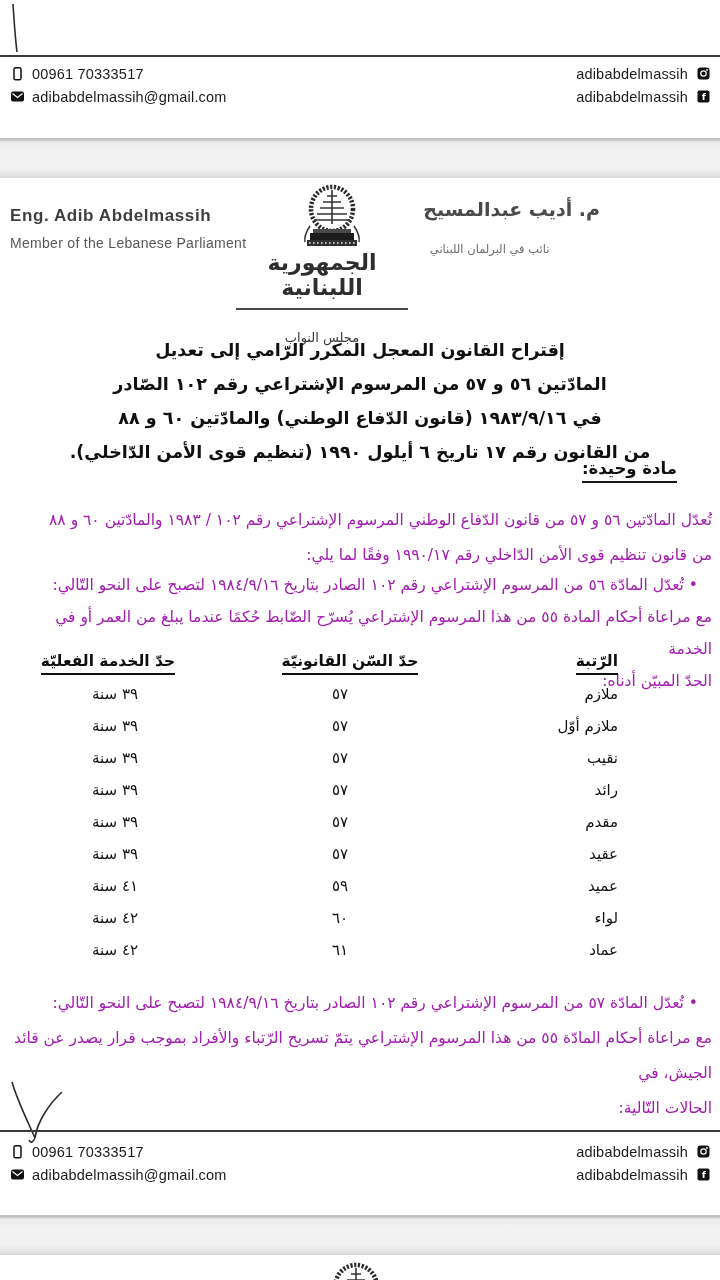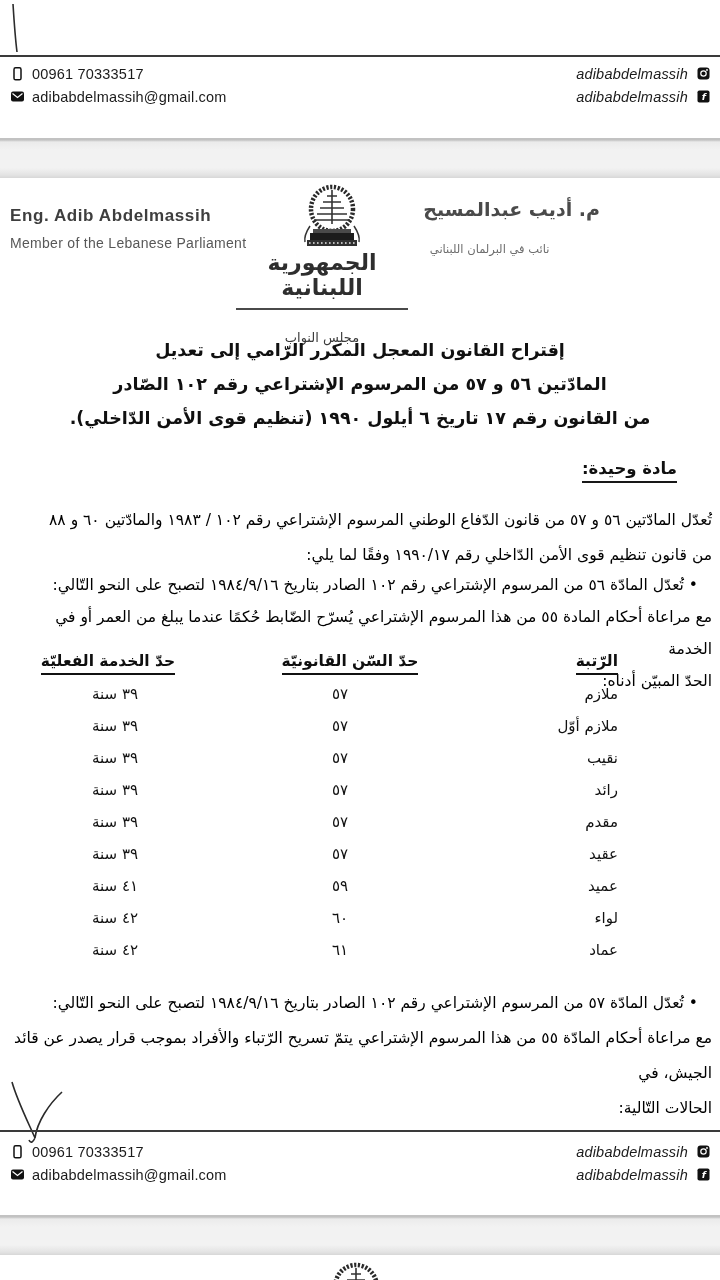--- a/index.html
+++ b/index.html
@@ -14,21 +14,21 @@
     background:linear-gradient(#c2c2c2 0,#c2c2c2 2px,#ebebeb 4px,#f2f2f2 12px,#f2f2f2 30px,#e3e3e3 37px,#d7d7d7 40px);}
   #gap-1{top:138px;}
   #gap-2{top:1215px;}
 
   
   .footer-rule{position:absolute;left:0;right:0;height:2px;background:#3a3a3a;}
   .contact-row{position:absolute;left:0;right:0;display:flex;justify-content:space-between;
     padding:0 10px;box-sizing:border-box;}
   .contact-line{display:flex;align-items:center;gap:8px;height:23px;
     font-size:14.5px;color:#1b1b1b;letter-spacing:.2px;}
-  .contact-right .contact-line{justify-content:center;font-style:italic;}
+  .contact-right .contact-line{justify-content:center;}
   .cicon{display:inline-flex;width:14px;height:14px;align-items:center;justify-content:center;flex:0 0 14px;}
 
   
   #page-main{position:absolute;top:178px;left:0;width:720px;height:1037px;background:#fff;}
 
   .lh-en{position:absolute;left:10px;top:28px;color:#3e3e3e;}
   .lh-en .nm{font-size:17px;font-weight:bold;letter-spacing:.6px;}
   .lh-en .tt{font-size:14px;color:#585858;margin-top:9px;letter-spacing:.3px;}
   .lh-ar{position:absolute;right:120px;top:20px;text-align:center;direction:rtl;color:#4a4a4a;}
   .lh-ar .nm{font-size:19px;font-weight:bold;margin-left:44px;}
@@ -38,21 +38,21 @@
   .republic{font-size:22px;font-weight:bold;color:#2e2e2e;}
   .republic-rule{height:2px;background:#4a4a4a;margin:8px 4px 0 4px;}
   .parliament{font-size:13px;color:#3a3a3a;margin-top:20px;}
 
   .doc-title{position:absolute;left:60px;top:155px;width:600px;direction:rtl;text-align:center;
     font-size:17.5px;font-weight:bold;line-height:34px;color:#101010;}
   .sec-heading{position:absolute;right:43px;top:281px;direction:rtl;font-size:16.5px;font-weight:bold;
     border-bottom:2px solid #181818;padding-bottom:3px;color:#101010;}
 
   .para{position:absolute;left:8px;right:8px;direction:rtl;text-align:right;
-    font-size:15.5px;line-height:35px;color:#000000;}
+    font-size:15.5px;line-height:35px;color:#a21caf;}
   #para-1{top:325px;}
   #para-2{top:391px;line-height:32px;}
   #para-3{top:808px;}
   .indent1{text-indent:14px;}
 
   
   .th{position:absolute;font-size:15.5px;font-weight:bold;direction:rtl;color:#0f0f0f;}
   .th > span{display:inline-block;border-bottom:2px solid #111;padding-bottom:3px;}
   #th-rank{top:474px;right:102px;}
   #th-age{top:474px;left:270px;width:160px;text-align:center;}
@@ -147,20 +147,21 @@
 
     <div class="republic-wrap">
       <div class="republic">الجمهورية اللبنانية</div>
       <div class="republic-rule"></div>
       <div class="parliament">مجلس النواب</div>
     </div>
 
     <div class="doc-title">
       <div>إقتراح القانون المعجل المكرر الرّامي إلى تعديل</div>
       <div>المادّتين ٥٦ و ٥٧ من المرسوم الإشتراعي رقم ١٠٢ الصّادر</div>
+      <div>في ١٩٨٣/٩/١٦ (قانون الدّفاع الوطني) والمادّتين ٦٠ و ٨٨</div>
       <div>من القانون رقم ١٧ تاريخ ٦ أيلول ١٩٩٠ (تنظيم قوى الأمن الدّاخلي).</div>
     </div>
 
     <div class="sec-heading">مادة وحيدة:</div>
 
     <div class="para" id="para-1">
       <div>تُعدّل المادّتين ٥٦ و ٥٧ من قانون الدّفاع الوطني المرسوم الإشتراعي رقم ١٠٢ / ١٩٨٣ والمادّتين ٦٠ و ٨٨</div>
       <div>من قانون تنظيم قوى الأمن الدّاخلي رقم ١٩٩٠/١٧ وفقًا لما يلي:</div>
     </div>
 

